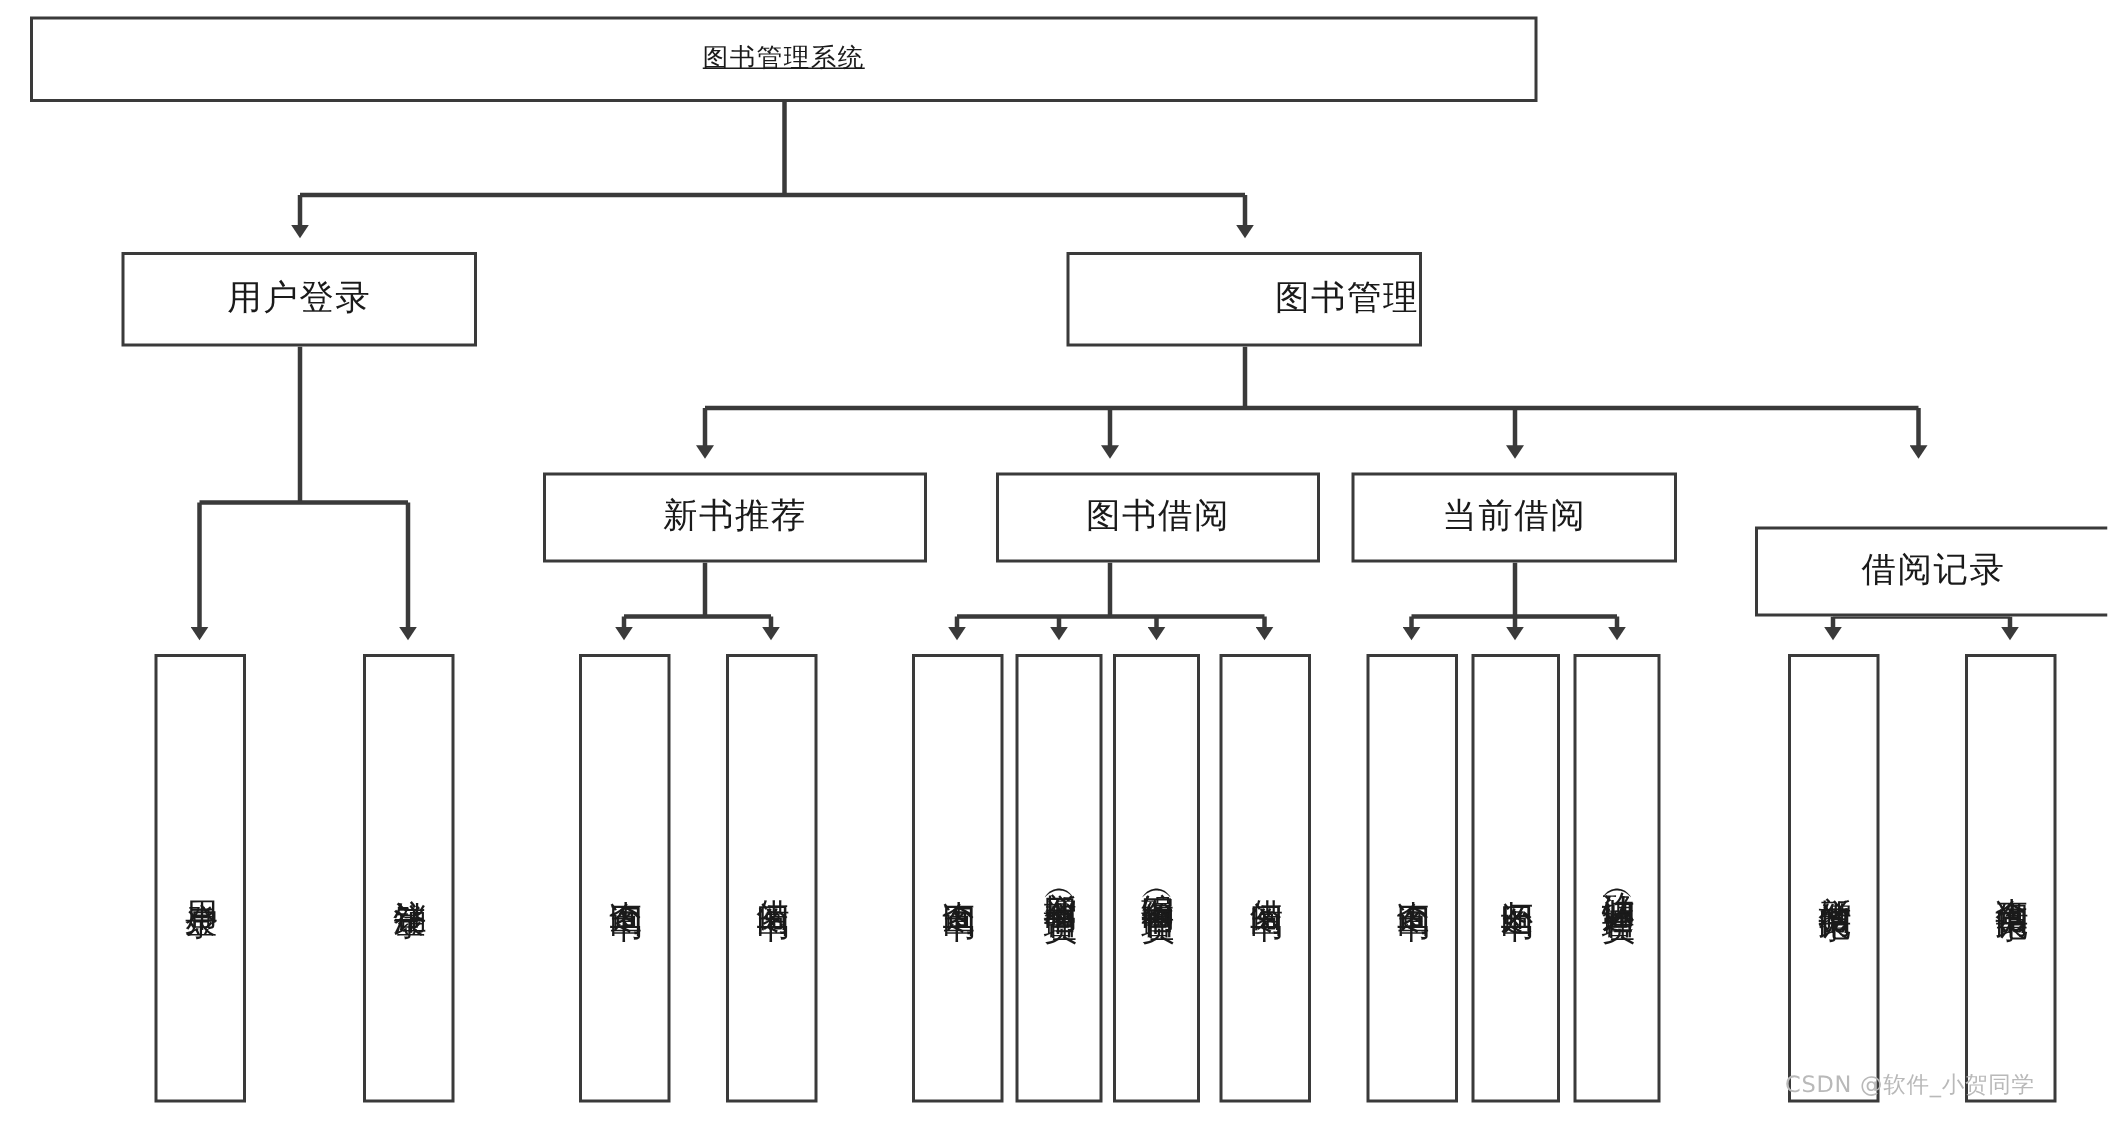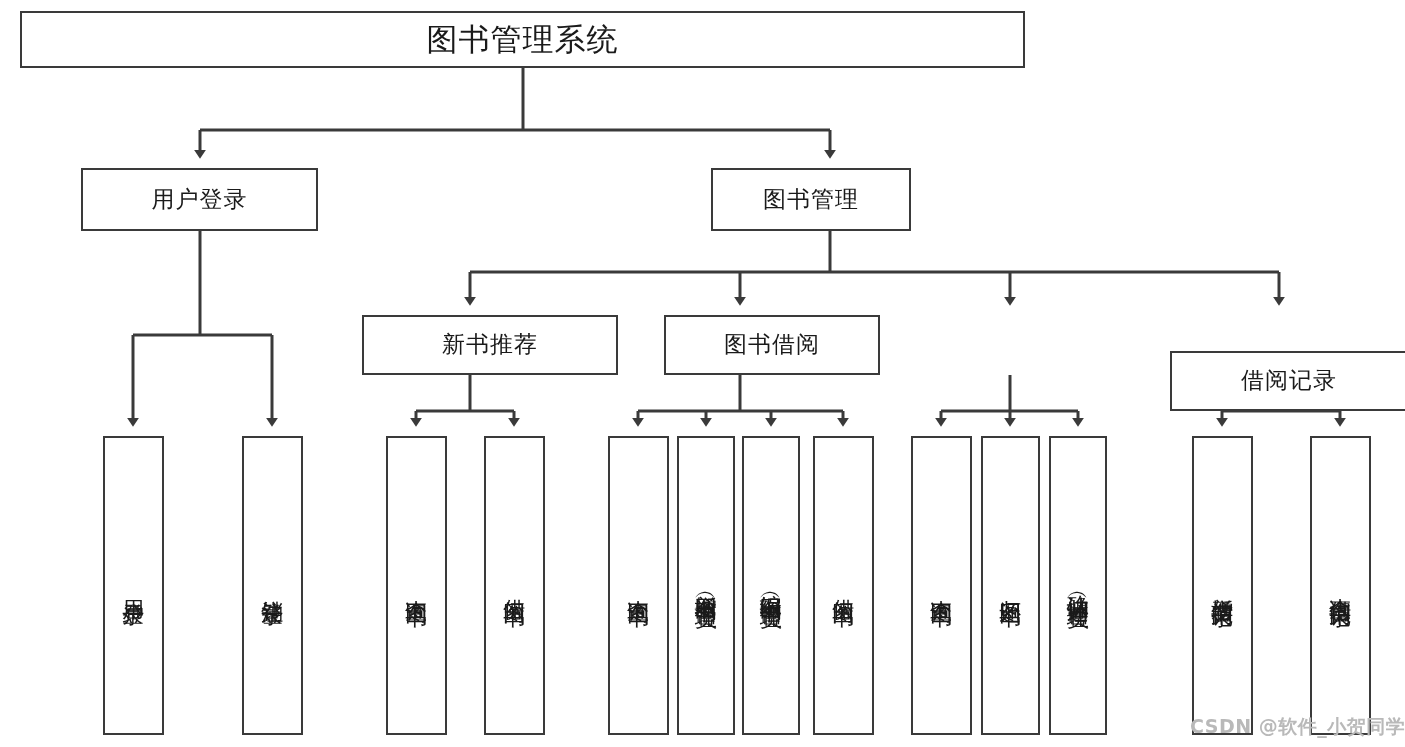--- a/index.html
+++ b/index.html
@@ -38,42 +38,42 @@
   .node .label {
     display: block;
     text-align: center;
     line-height: 1.1;
   }
   .node.horiz .label {
     font-size: 23px;
     letter-spacing: 1px;
   }
   .node.root .label {
-    font-size: 31px;
+    font-size: 17px;
     letter-spacing: 1px;
+    text-decoration: underline;
   }
   .node.leaf {
     align-items: center;
     justify-content: center;
   }
   .node.leaf .label {
     writing-mode: vertical-rl;
     text-orientation: upright;
     font-size: 22px;
     line-height: 1.25;
     letter-spacing: 2px;
     white-space: nowrap;
   }
   .watermark {
     position: absolute;
-    font-size: 19px;
+    font-size: 15px;
     color: #b9b9b9;
     white-space: nowrap;
     letter-spacing: 0.5px;
-    font-weight: bold;
   }
 </style>
 </head>
 <body>
 
 <div id="canvas">
 
   <svg class="connectors" viewBox="0 0 1405 747" xmlns="http://www.w3.org/2000/svg">
     <defs>
       <marker id="arrow" markerWidth="10" markerHeight="12" refX="2.2" refY="6" orient="auto" markerUnits="userSpaceOnUse">
@@ -124,29 +124,32 @@
     </g>
   </svg>
 
   <div class="node root" style="left:20px; top:11px; width:1005px; height:57px;">
     <span class="label">图书管理系统</span>
   </div>
 
   <div class="node horiz" style="left:81px; top:168px; width:237px; height:63px;">
     <span class="label">用户登录</span>
   </div>
-  <div class="node horiz" style="left:711px; top:168px; width:200px; height:63px;">
+  <div class="node horiz" style="left:711px; top:168px; width:237px; height:63px;justify-content:flex-end;">
     <span class="label">图书管理</span>
   </div>
 
   <div class="node horiz" style="left:362px; top:315px; width:256px; height:60px;">
     <span class="label">新书推荐</span>
   </div>
   <div class="node horiz" style="left:632px; top:315px; width:216px; height:60px;margin-left:32px;">
     <span class="label">图书借阅</span>
+  </div>
+  <div class="node horiz" style="left:901px; top:315px; width:217px; height:60px;">
+    <span class="label">当前借阅</span>
   </div>
   <div class="node horiz" style="left:1170px; top:315px; width:238px; height:60px;margin-top:36px;">
     <span class="label">借阅记录</span>
   </div>
 
   <div class="node leaf" style="left:103px; top:436px; width:61px; height:299px;">
     <span class="label">用户登录</span>
   </div>
   <div class="node leaf" style="left:242px; top:436px; width:61px; height:299px;">
     <span class="label">注销登录</span>

